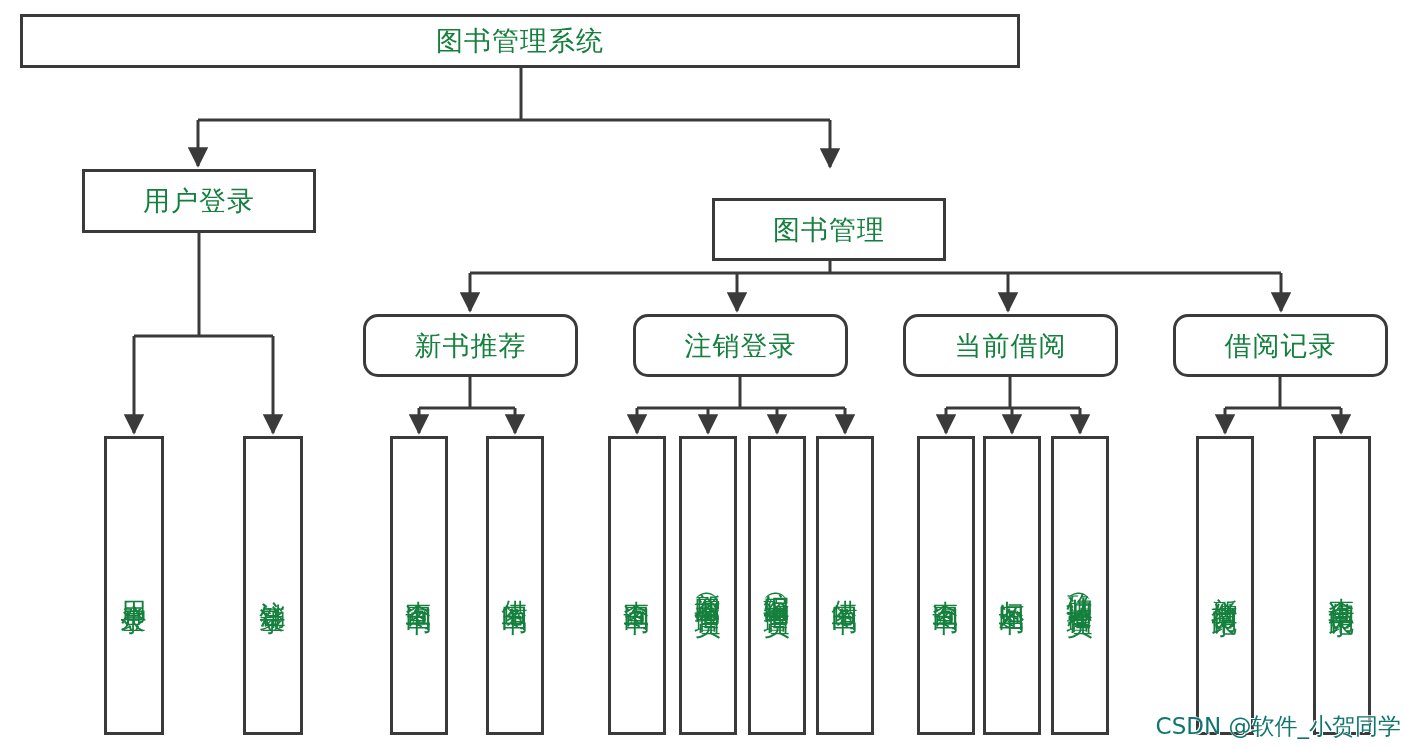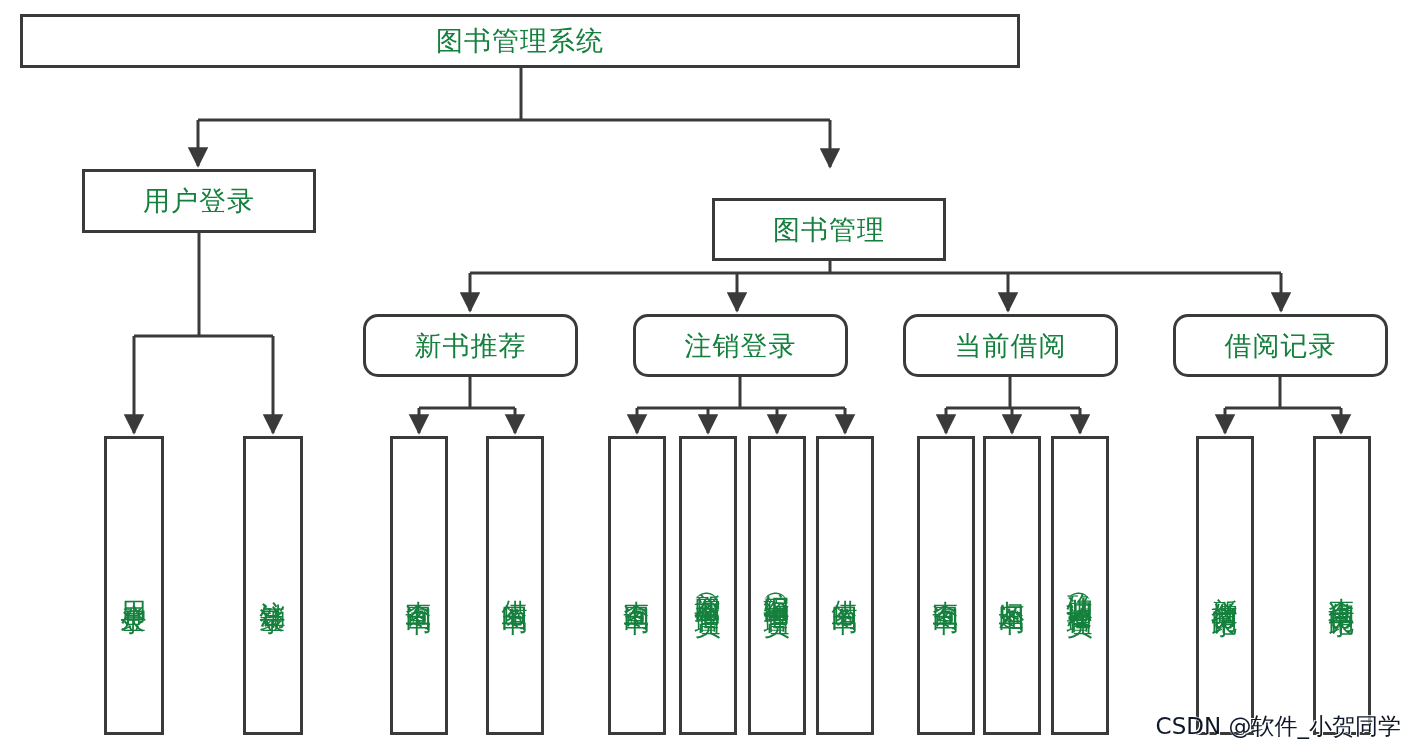--- a/index.html
+++ b/index.html
@@ -58,21 +58,21 @@
   .l-cb-query    { left: 917px; }
   .l-cb-return   { left: 983px; }
   .l-cb-confirm  { left: 1051px; }
   .l-br-add      { left: 1196px; }
   .l-br-query    { left: 1313px; }
   .watermark {
     position: absolute;
     right: 4px;
     bottom: 5px;
     font-size: 23px;
-    color: #0f172a;
+    color: #0f766e;
     text-shadow: 1px 1px 0 #ffffff, -1px -1px 0 #ffffff;
     pointer-events: none;
     z-index: 5;
     white-space: nowrap;
   }
 </style>
 </head>
 <body>
 
 <div class="canvas">

